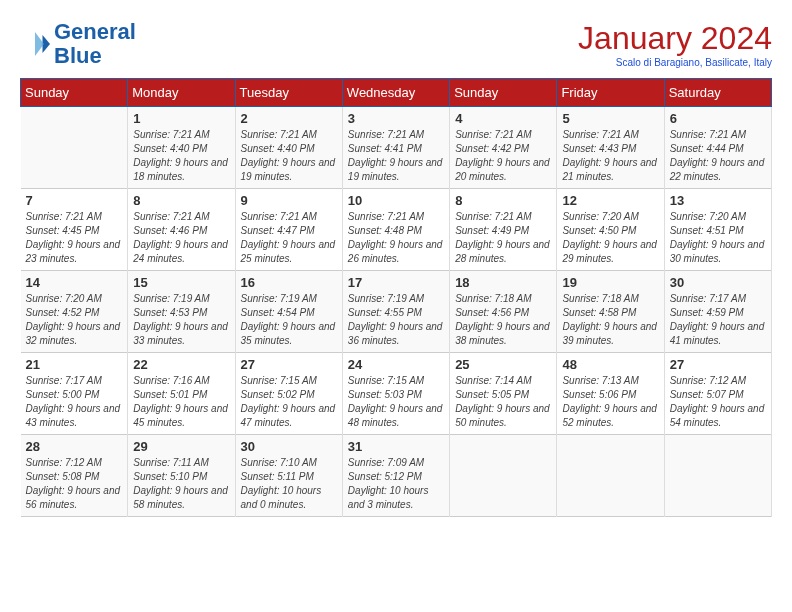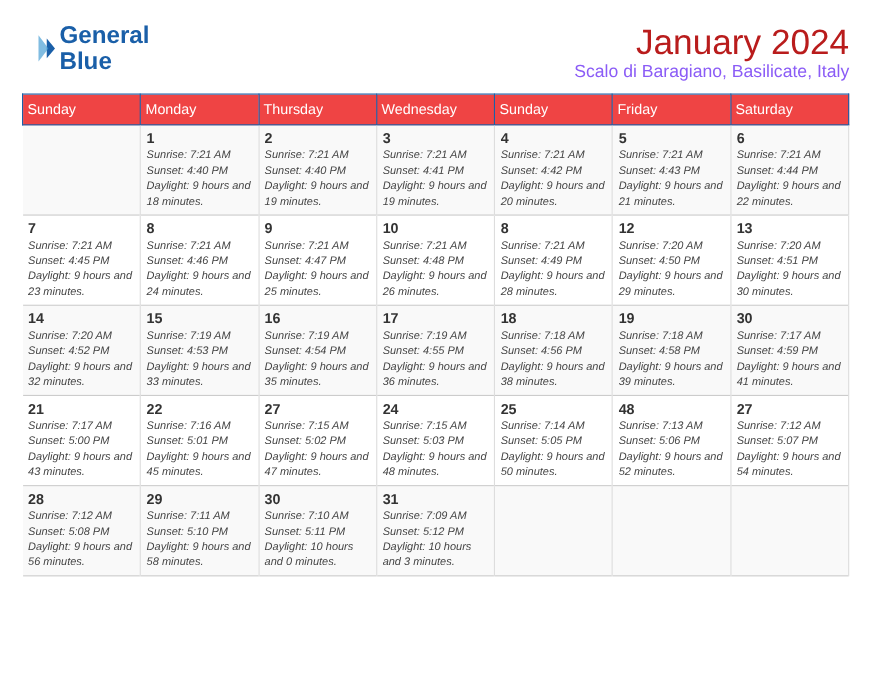--- a/index.html
+++ b/index.html
@@ -6,21 +6,21 @@
     body {
       font-family: Arial, sans-serif;
       background: #fff;
       width: 792px;
       min-height: 612px;
       padding: 20px;
     }
     .header {
       display: flex;
       justify-content: space-between;
-      align-items: flex-start;
+      align-items: center;
       margin-bottom: 10px;
     }
     .logo {
       display: flex;
       align-items: center;
     }
     .logo-text {
       font-size: 22px;
       font-weight: bold;
       color: #333;
@@ -36,31 +36,31 @@
     }
     .title-block {
       text-align: right;
     }
     .month-title {
       font-size: 32px;
       font-weight: normal;
       color: #b91c1c;
     }
     .subtitle {
-      font-size: 16px;
-      color: #8b5cf6;
+      font-size: 10px;
+      color: #1d4ed8;
       margin-left: 20px;
     }
     table {
       width: 100%;
       border-collapse: collapse;
       font-size: 11px;
     }
     thead tr th {
-      background-color: #ef4444;
+      background-color: #b91c1c;
       color: #fff;
       padding: 6px 4px;
       text-align: left;
       font-size: 13px;
       font-weight: normal;
       border: 1px solid #1a5fa8;
     }
     tbody tr {
       border-bottom: 1px solid #ccc;
     }
@@ -109,21 +109,21 @@
     <div class="month-title">January 2024</div>
     <div class="subtitle">Scalo di Baragiano, Basilicate, Italy</div>
   </div>
 </div>
 
 <table>
   <thead>
     <tr>
     <th>Sunday</th>
         <th>Monday</th>
-        <th>Thursday</th>
+        <th>Tuesday</th>
         <th>Wednesday</th>
         <th>Sunday</th>
         <th>Friday</th>
         <th>Saturday</th>
       </tr>
   </thead>
   <tbody id="calendar-body">
   <tr>
         <td>&nbsp;</td>
         <td>

